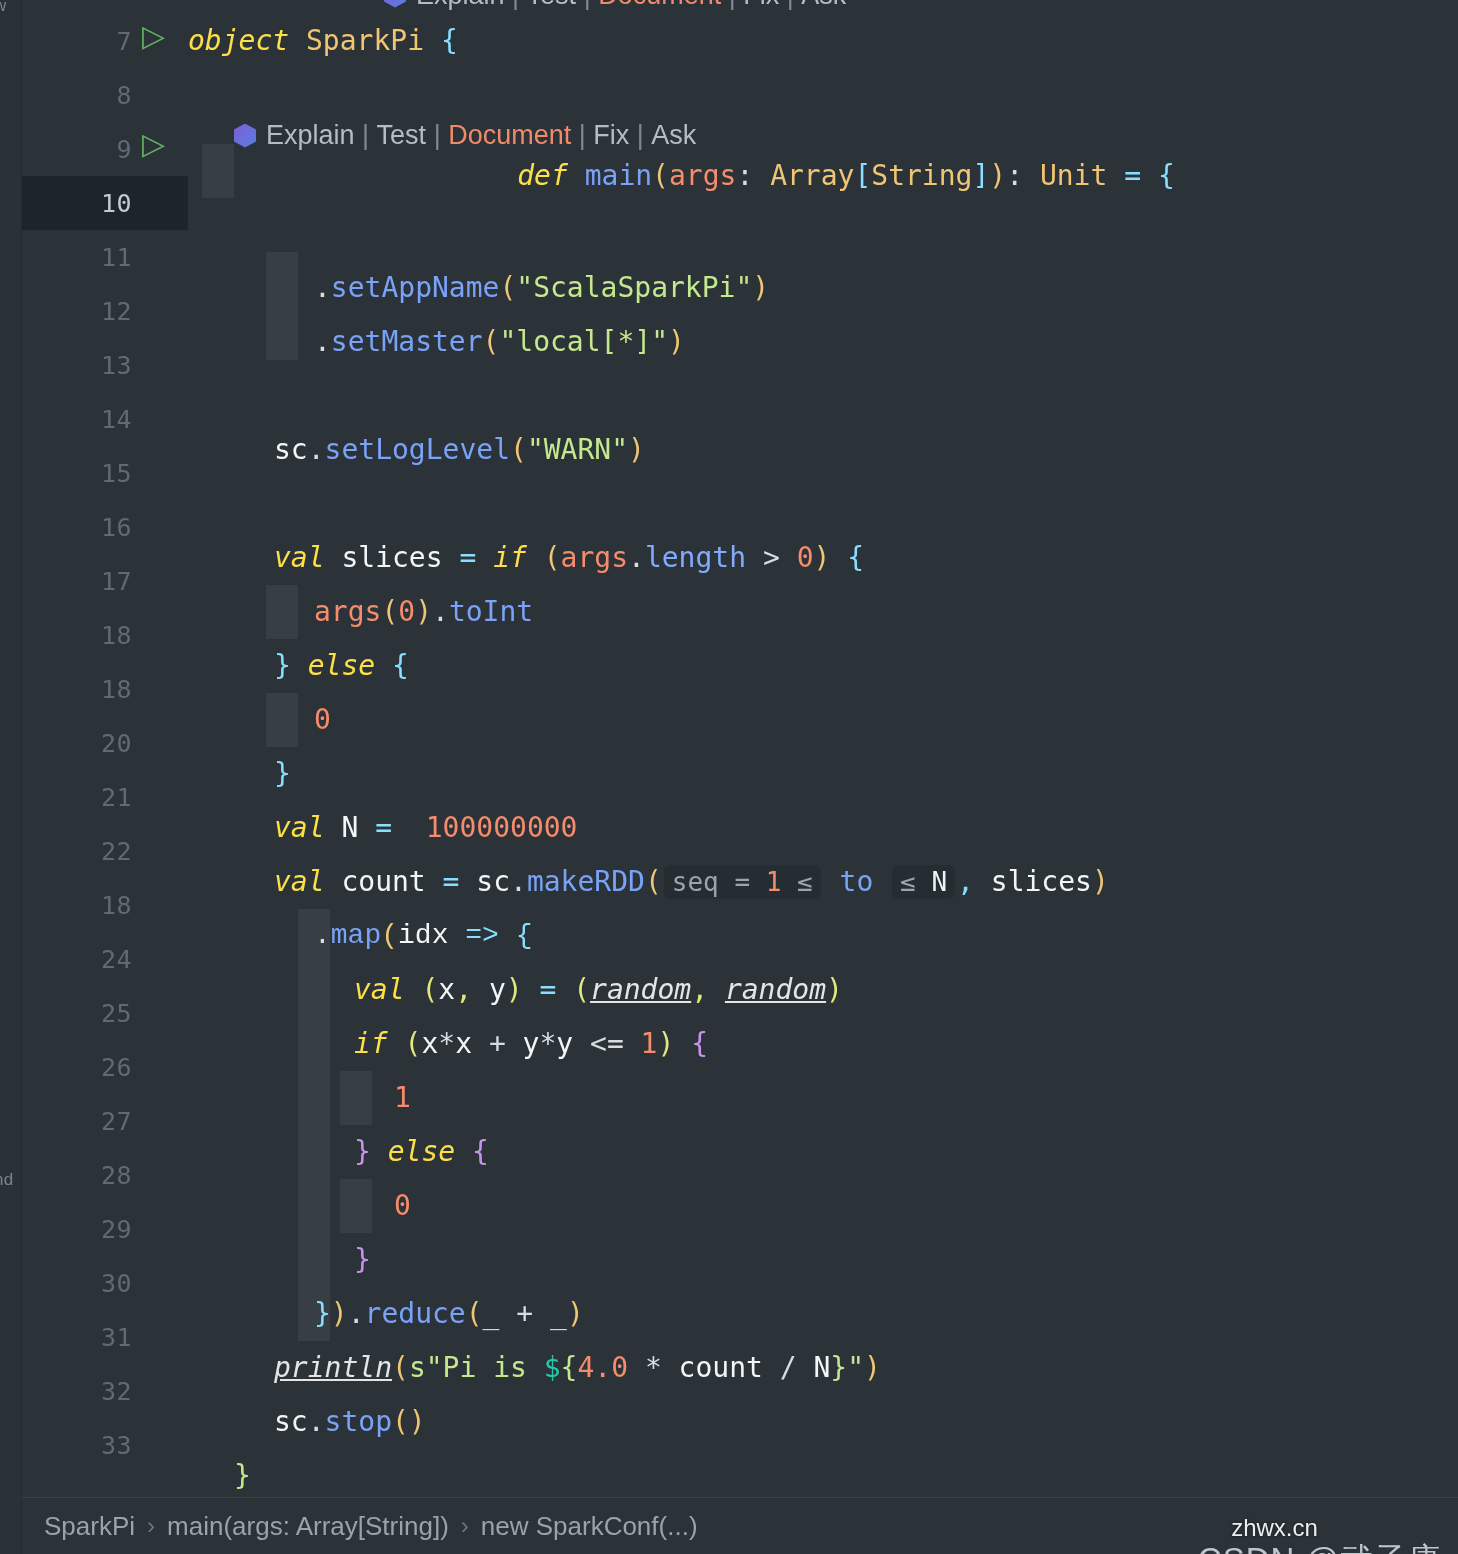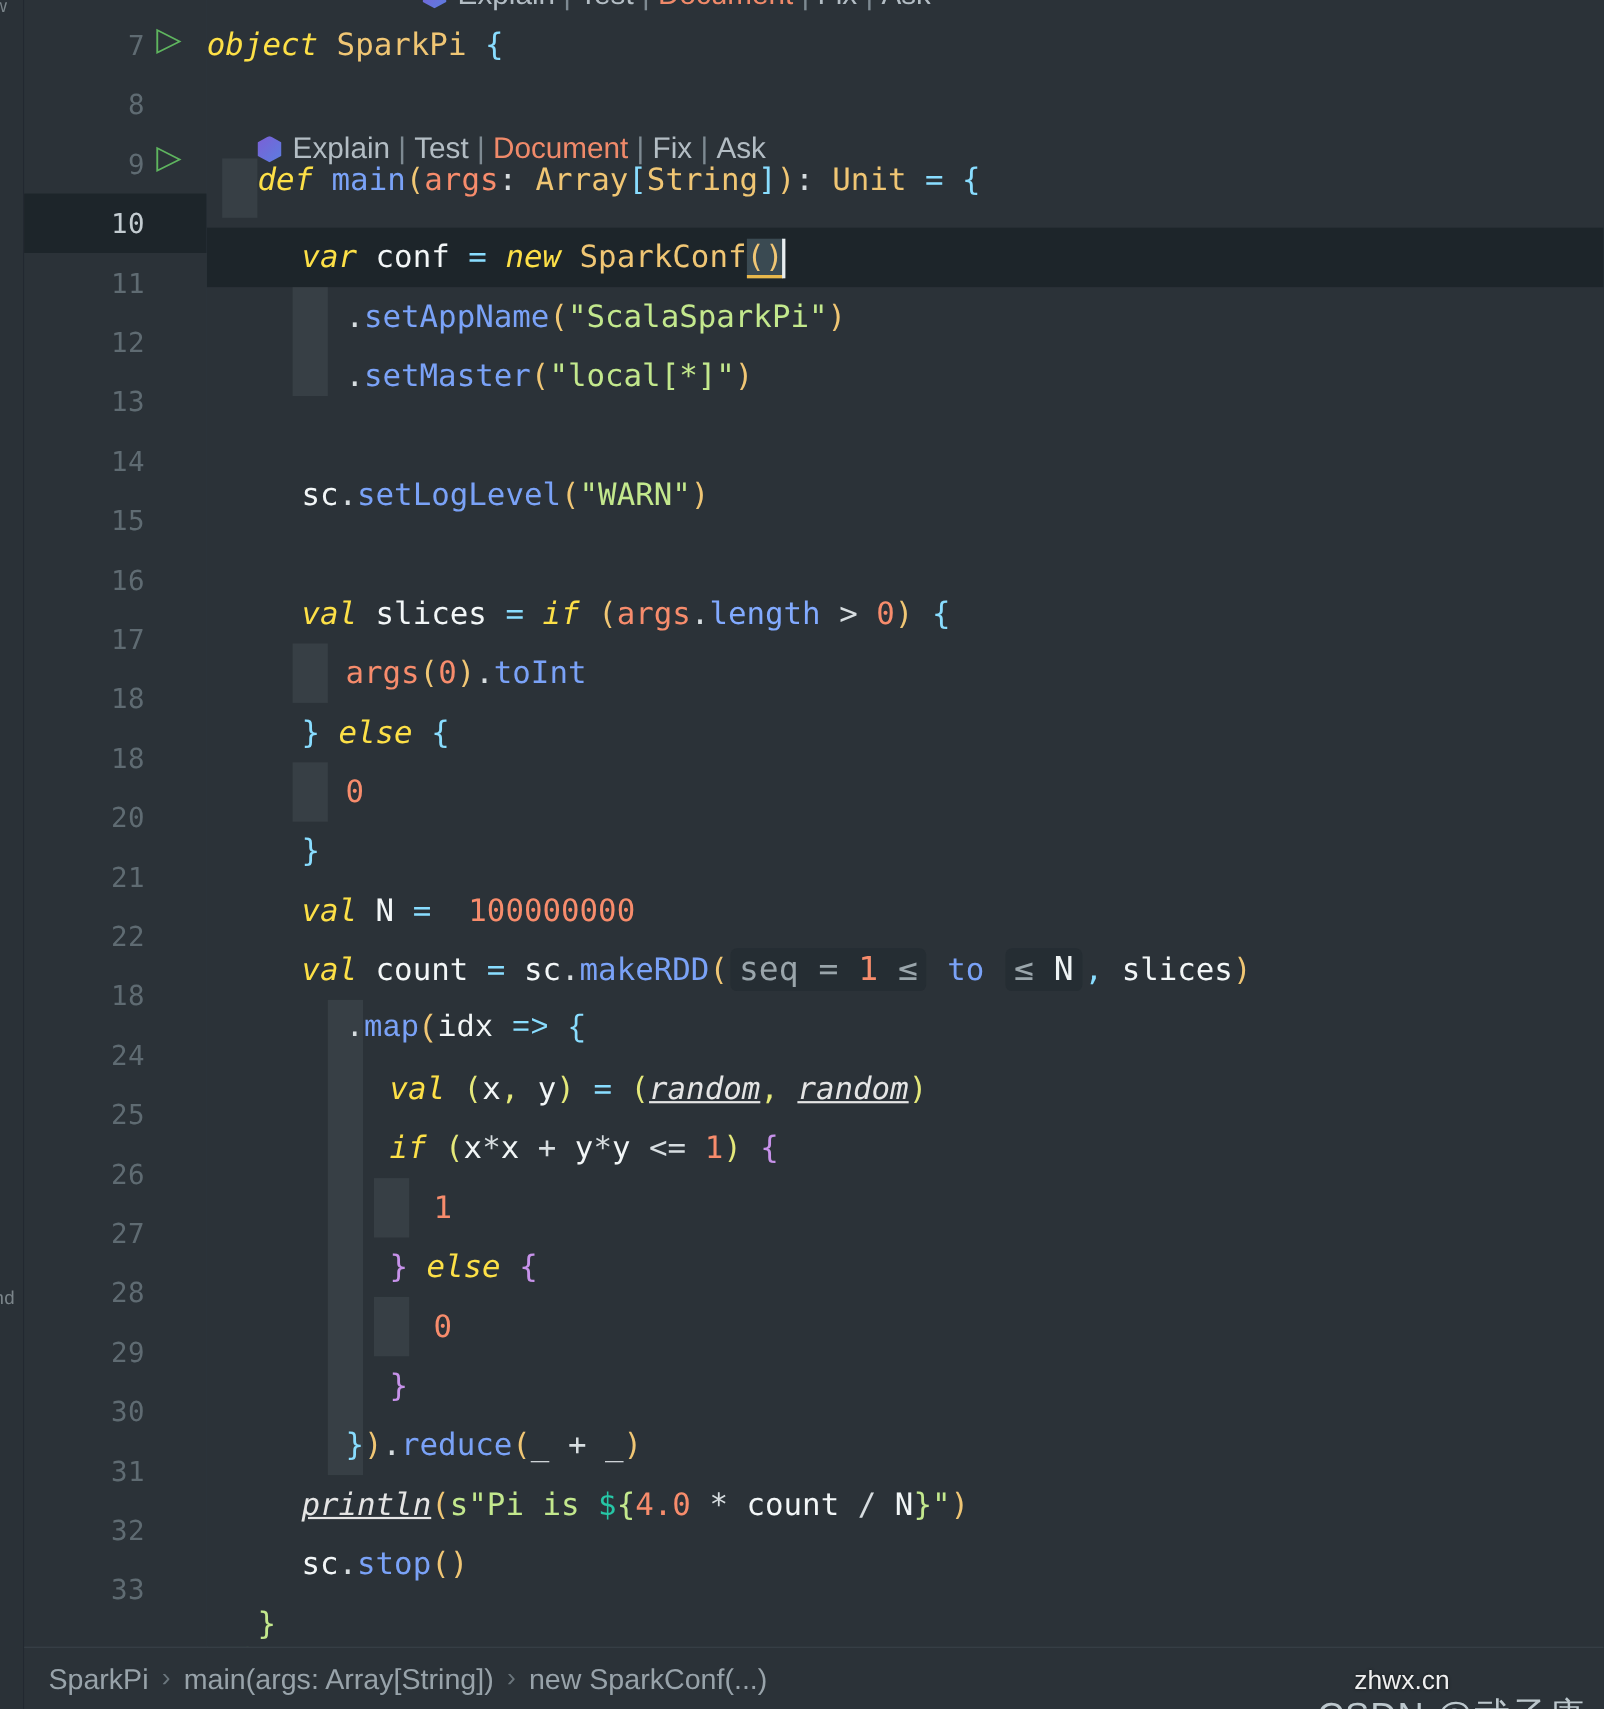--- a/index.html
+++ b/index.html
@@ -166,21 +166,21 @@
     margin-left: -1px;
   }
 
   
   .inlay {
     background: #252d33;
     border-radius: 6px;
     padding: 2px 8px;
     margin: 0 2px;
     color: #9aa5ab;
-    font-size: 30px;
+    font-size: 26px;
   }
   .inlay .ih-num  { color: #f78c6c; }
   .inlay .ih-le   { color: #9aa5ab; }
   .inlay .ih-id   { color: #eef3f4; }
 
   
   .breadcrumb-bar {
     position: absolute; left: 22px; top: 1497px;
     width: 1436px; height: 57px;
     background: #2b3238;
@@ -355,27 +355,24 @@
       <span class="hint-sep"> | </span>
       <span class="hint-item">Test</span>
       <span class="hint-sep"> | </span>
       <span class="hint-item accent">Document</span>
       <span class="hint-sep"> | </span>
       <span class="hint-item">Fix</span>
       <span class="hint-sep"> | </span>
       <span class="hint-item">Ask</span>
     </div>
 
-    <div class="line" style="top:137px;">
+    <div class="line" style="top:149px;justify-content:center;">
       <span class="code" style="padding-left:46px;"><span class="kw">def</span> <span class="method">main</span><span class="paren">(</span><span class="param">args</span><span class="punct">: </span><span class="cls">Array</span><span class="op">[</span><span class="cls">String</span><span class="op">]</span><span class="paren">)</span><span class="punct">: </span><span class="cls">Unit</span> <span class="op">=</span> <span class="brace1">{</span></span>
     </div>
 
-    <div class="line current" style="top:207px;">
-      <span class="code" style="padding-left:86px;"><span class="kw">var</span> <span class="id">conf</span> <span class="op">=</span> <span class="kw">new</span> <span class="cls">SparkConf</span><span class="brace-match">()</span><span class="caret"></span></span>
-    </div>
 
     <div class="line" style="top:261px;">
       <span class="code" style="padding-left:126px;"><span class="punct">.</span><span class="method">setAppName</span><span class="paren">(</span><span class="str">"ScalaSparkPi"</span><span class="paren">)</span></span>
     </div>
 
     <div class="line" style="top:315px;">
       <span class="code" style="padding-left:126px;"><span class="punct">.</span><span class="method">setMaster</span><span class="paren">(</span><span class="str">"local[*]"</span><span class="paren">)</span></span>
     </div>
 
 

